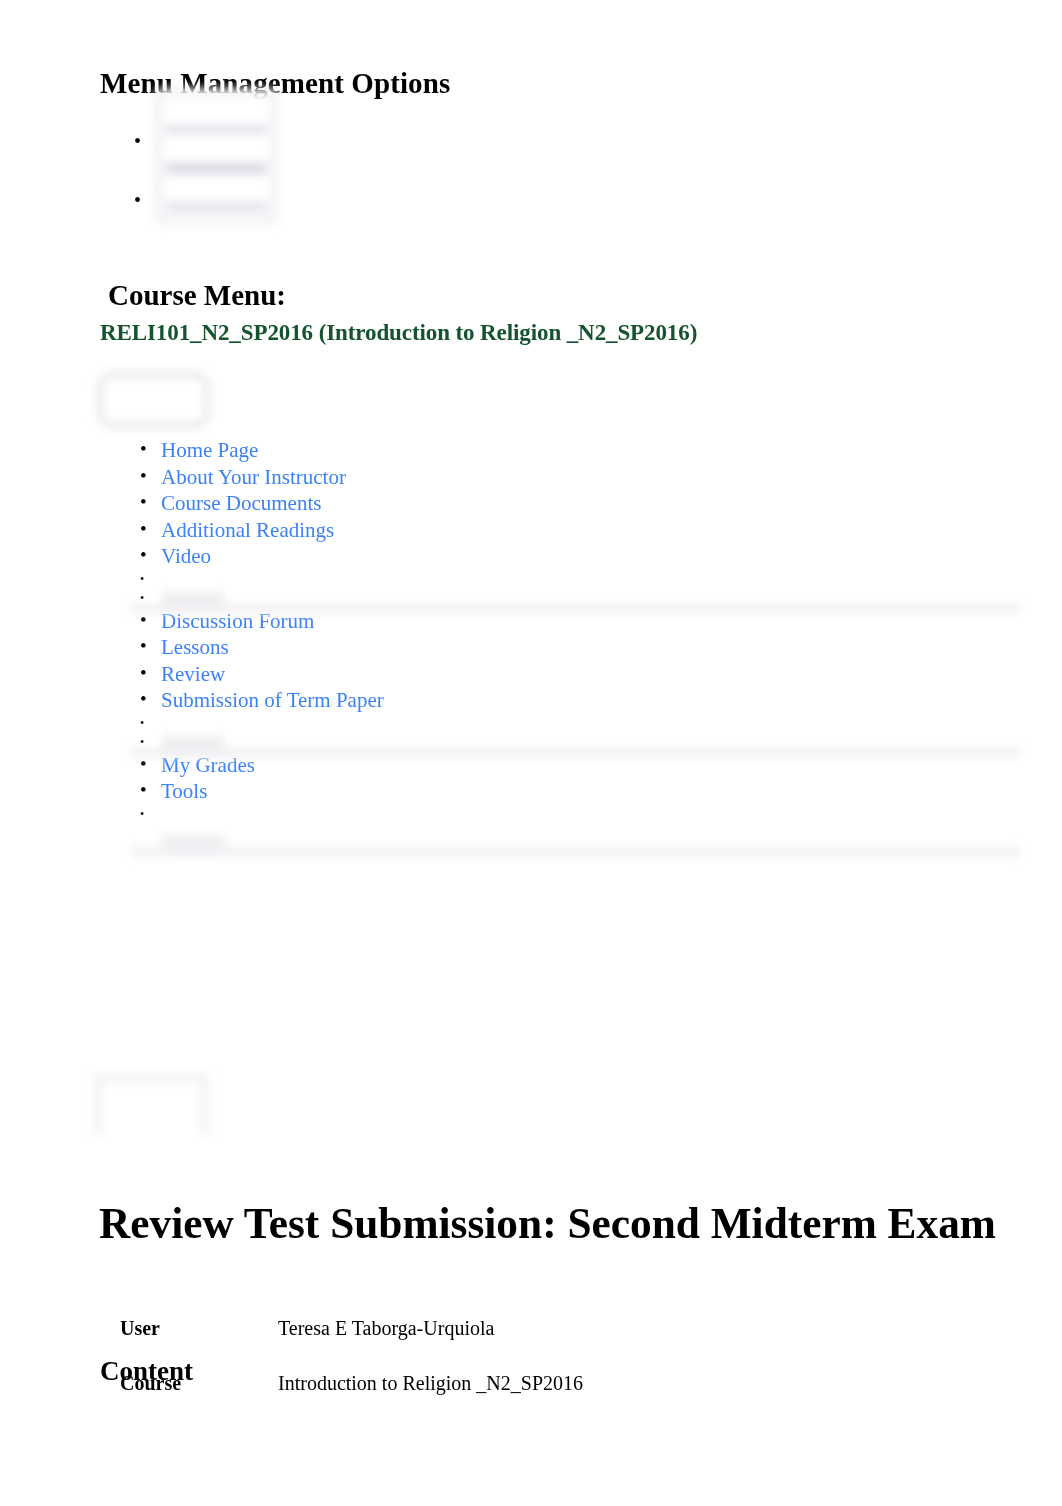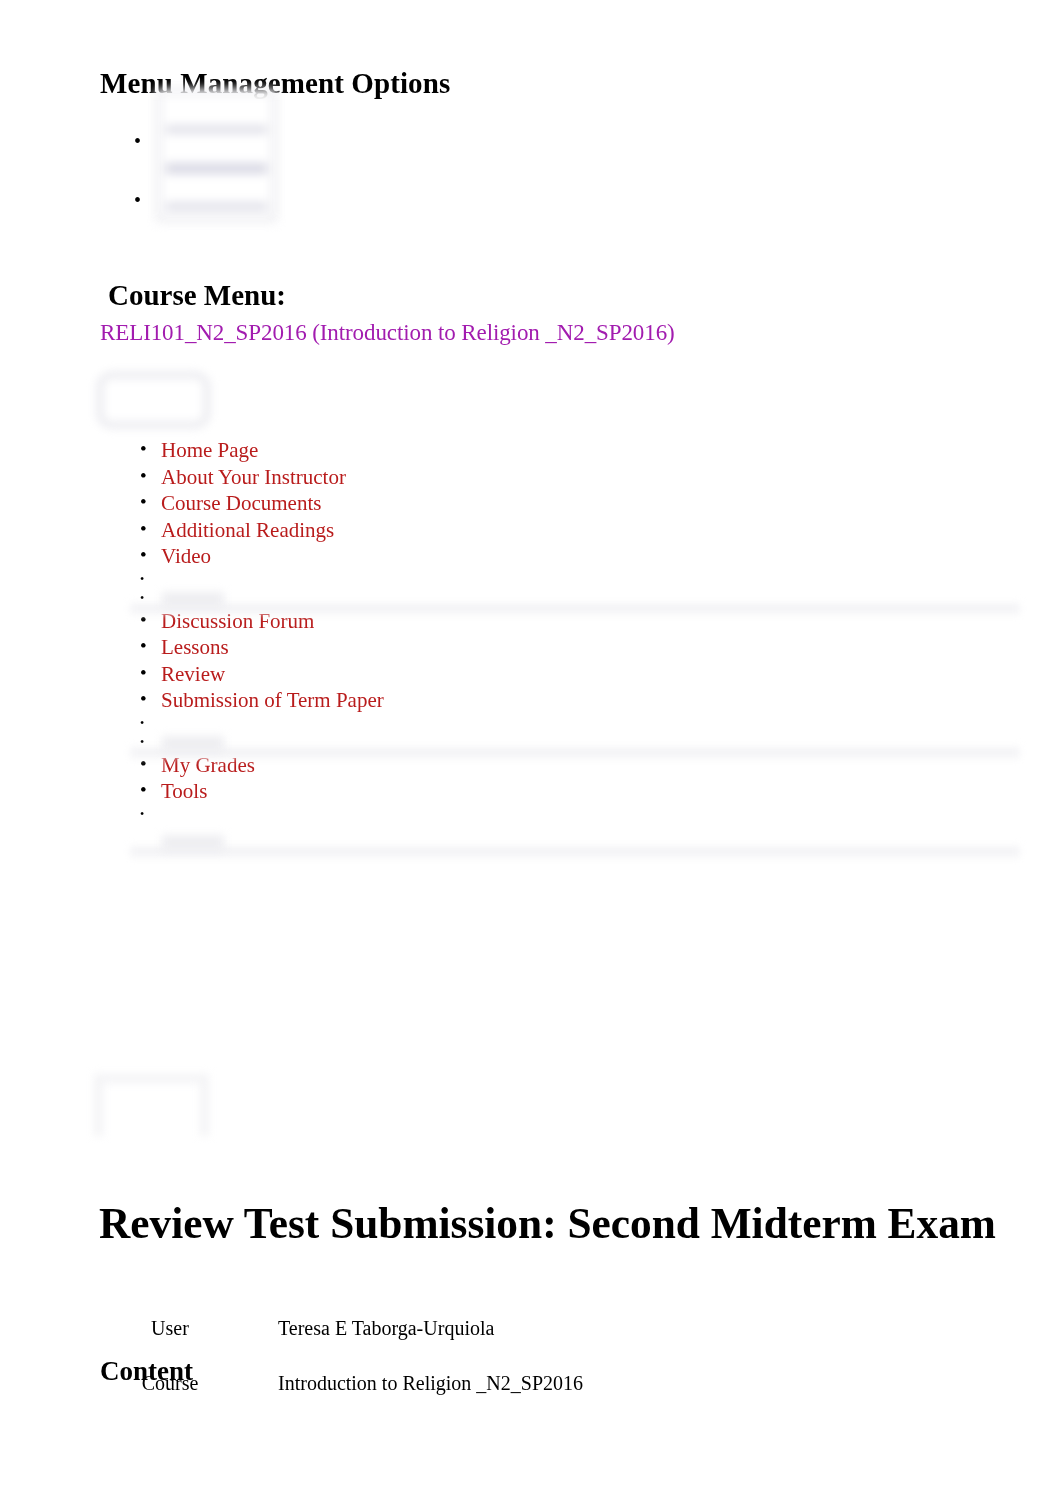--- a/index.html
+++ b/index.html
@@ -43,22 +43,22 @@
     font-weight: bold;
     line-height: 1.15;
     white-space: nowrap;
   }
 
   .course-link {
     position: absolute;
     left: 100px;
     top: 320px;
     font-size: 23px;
-    font-weight: normal;
-    color: #a21caf;
+    font-weight: bold;
+    color: #14532d;
     text-decoration: none;
     white-space: nowrap;
     letter-spacing: -0.1px;
   }
 
   .h-review {
     position: absolute;
     left: 99px;
     top: 1172px;
     font-size: 44px;
@@ -208,41 +208,41 @@
     line-height: 29px;
     left: 0;
     top: 0;
   }
 
   #course-menu-list {
     left: 134px;
     top: 437px;
   }
   #course-menu-list li a {
-    color: #b91c1c;
+    color: #3b82f6;
     text-decoration: none;
   }
   .group-gap { height: 21px; }
 
   
   .detail-table {
     position: absolute;
     left: 120px;
     top: 1316px;
     border-collapse: collapse;
   }
   .detail-table td {
     font-size: 20px;
     line-height: 24px;
     padding: 0 0 31px 0;
     vertical-align: top;
   }
   .detail-table td.label {
-    font-weight: normal;
-    text-align: center;
+    font-weight: bold;
+    text-align: left;
     width: 100px;
     padding-right: 0;
     white-space: nowrap;
   }
   .detail-table td.value {
     padding-left: 58px;
     white-space: nowrap;
   }
 </style>
 </head>

